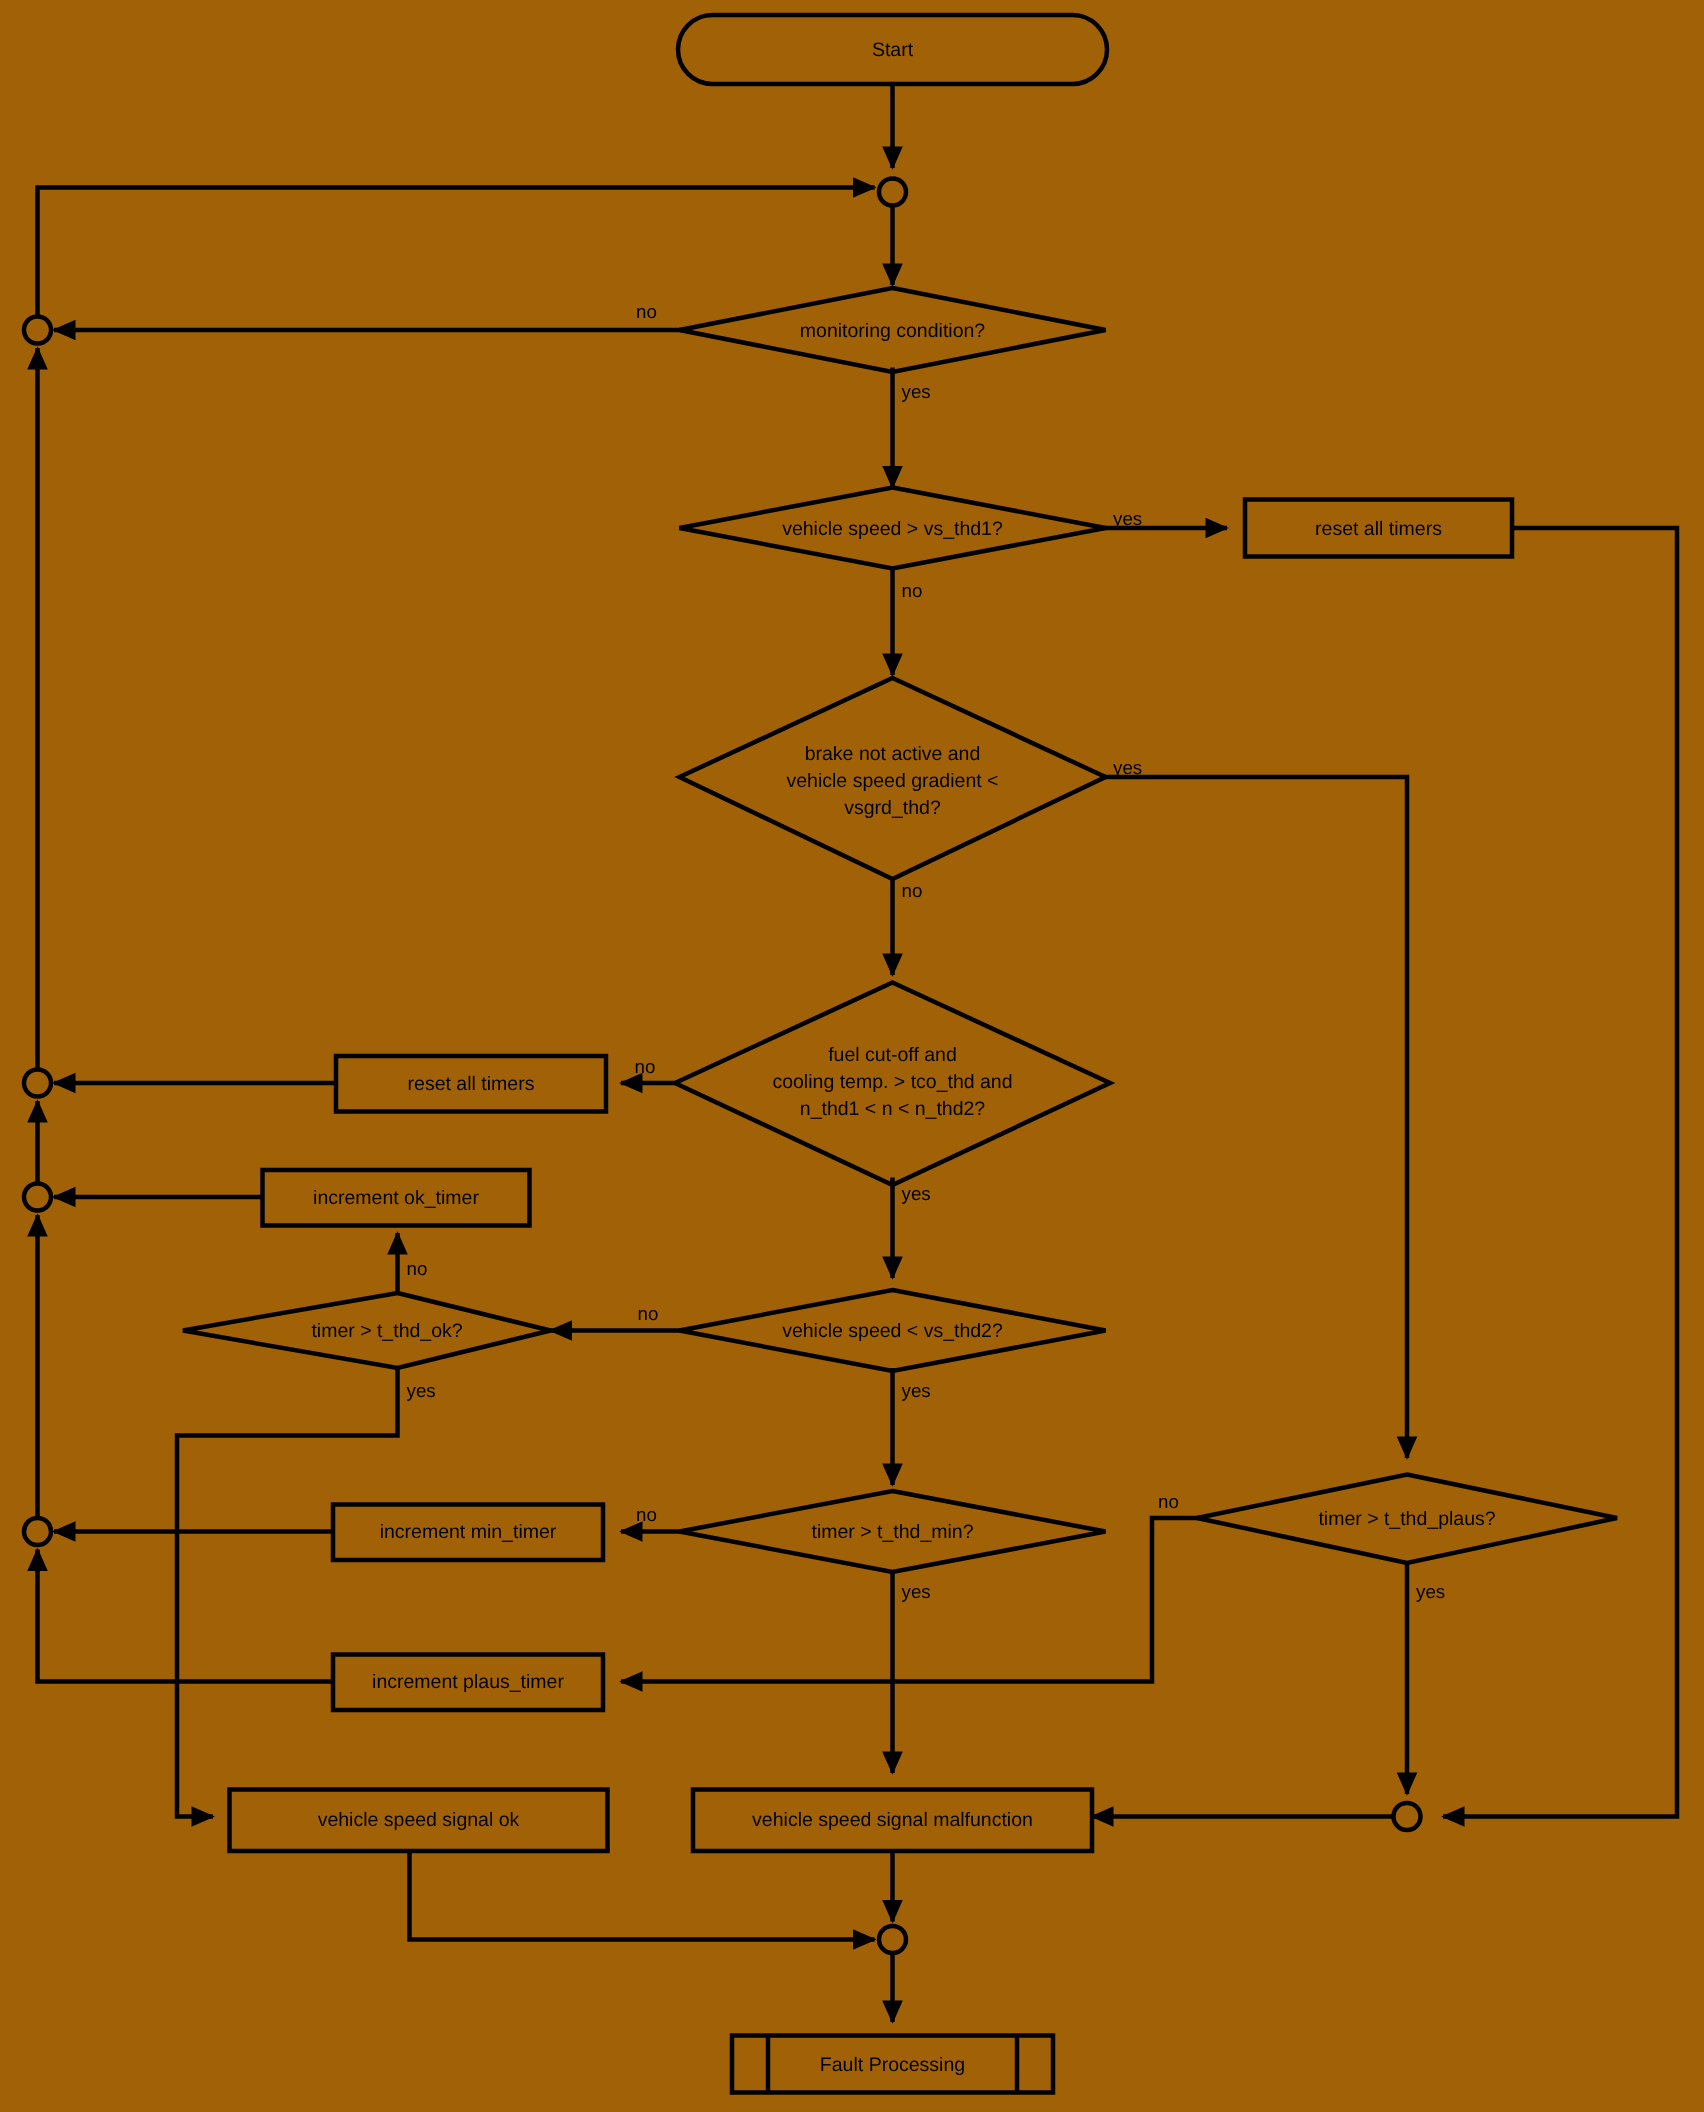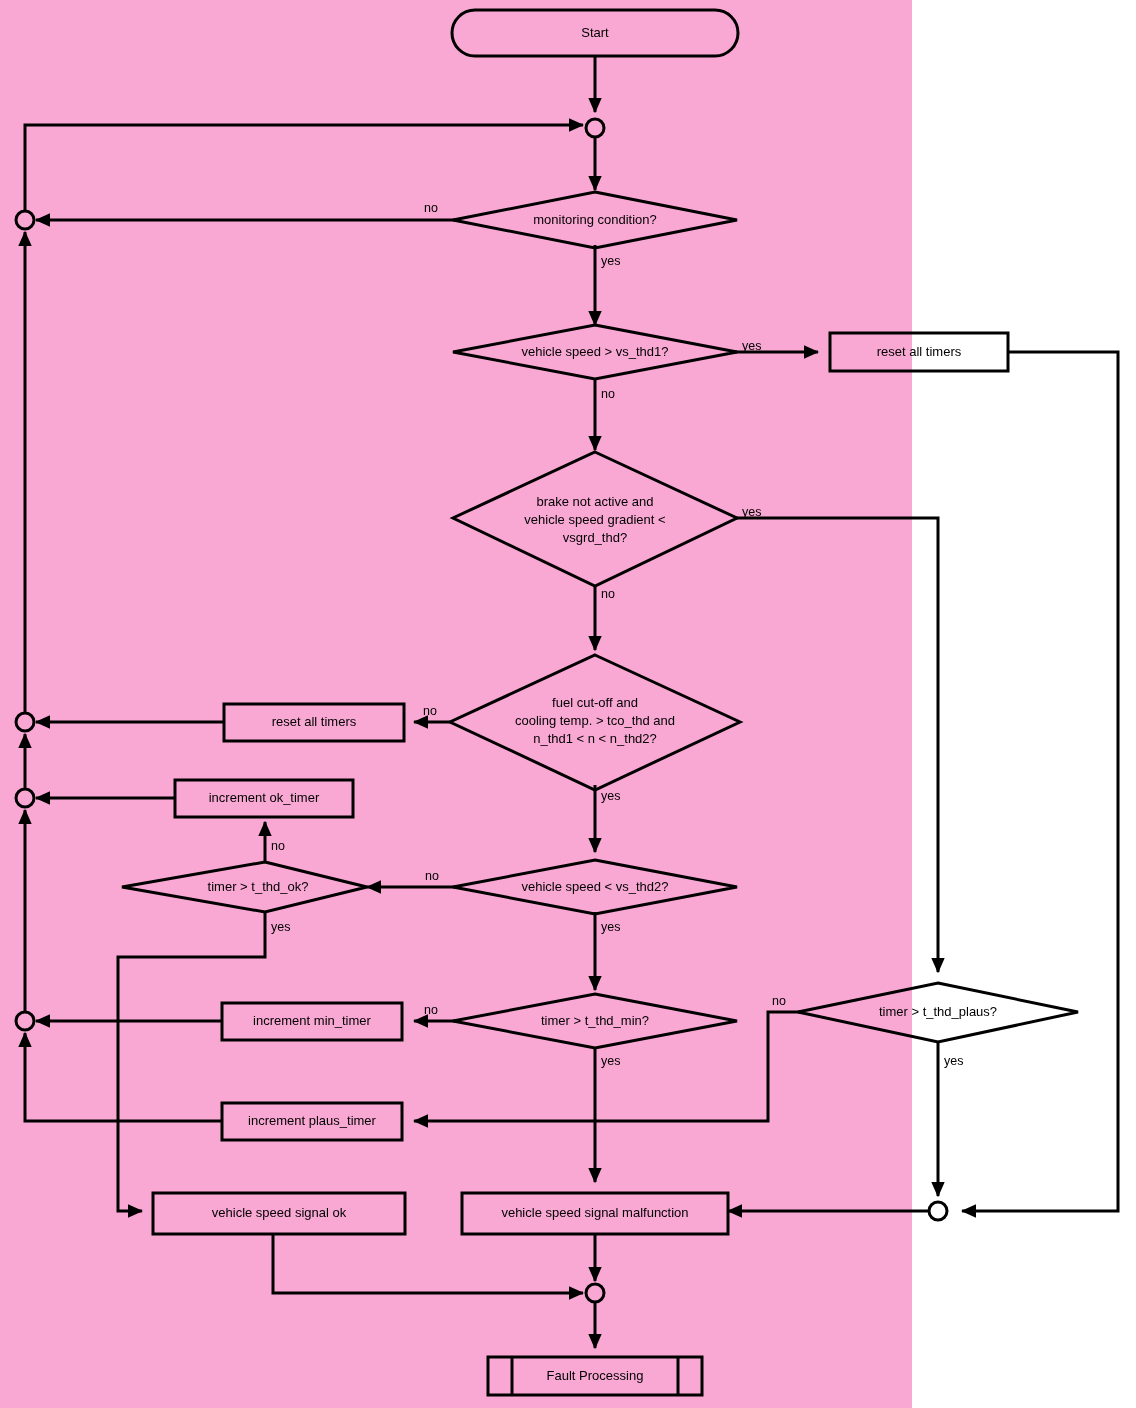--- a/index.html
+++ b/index.html
@@ -8,23 +8,23 @@
     background: #ffffff;
   }
   body {
     width: 1136px;
     height: 1408px;
     font-family: "Liberation Sans", sans-serif;
     overflow: hidden;
   }
   #flowchart-root {
     position: relative;
-    width: 912px;
+    width: 1136px;
     height: 1408px;
-    background: #f9a8d4;
+    background: #a16207;
   }
   svg#flow-svg {
     display: block;
     width: 1136px;
     height: 1408px;
   }
   .shape-fill { fill: #ffffff; }
   .shape-stroke { stroke: #000000; fill: none; }
   .edge { stroke: #000000; fill: none; stroke-linecap: butt; stroke-linejoin: miter; }
   .node-label {

